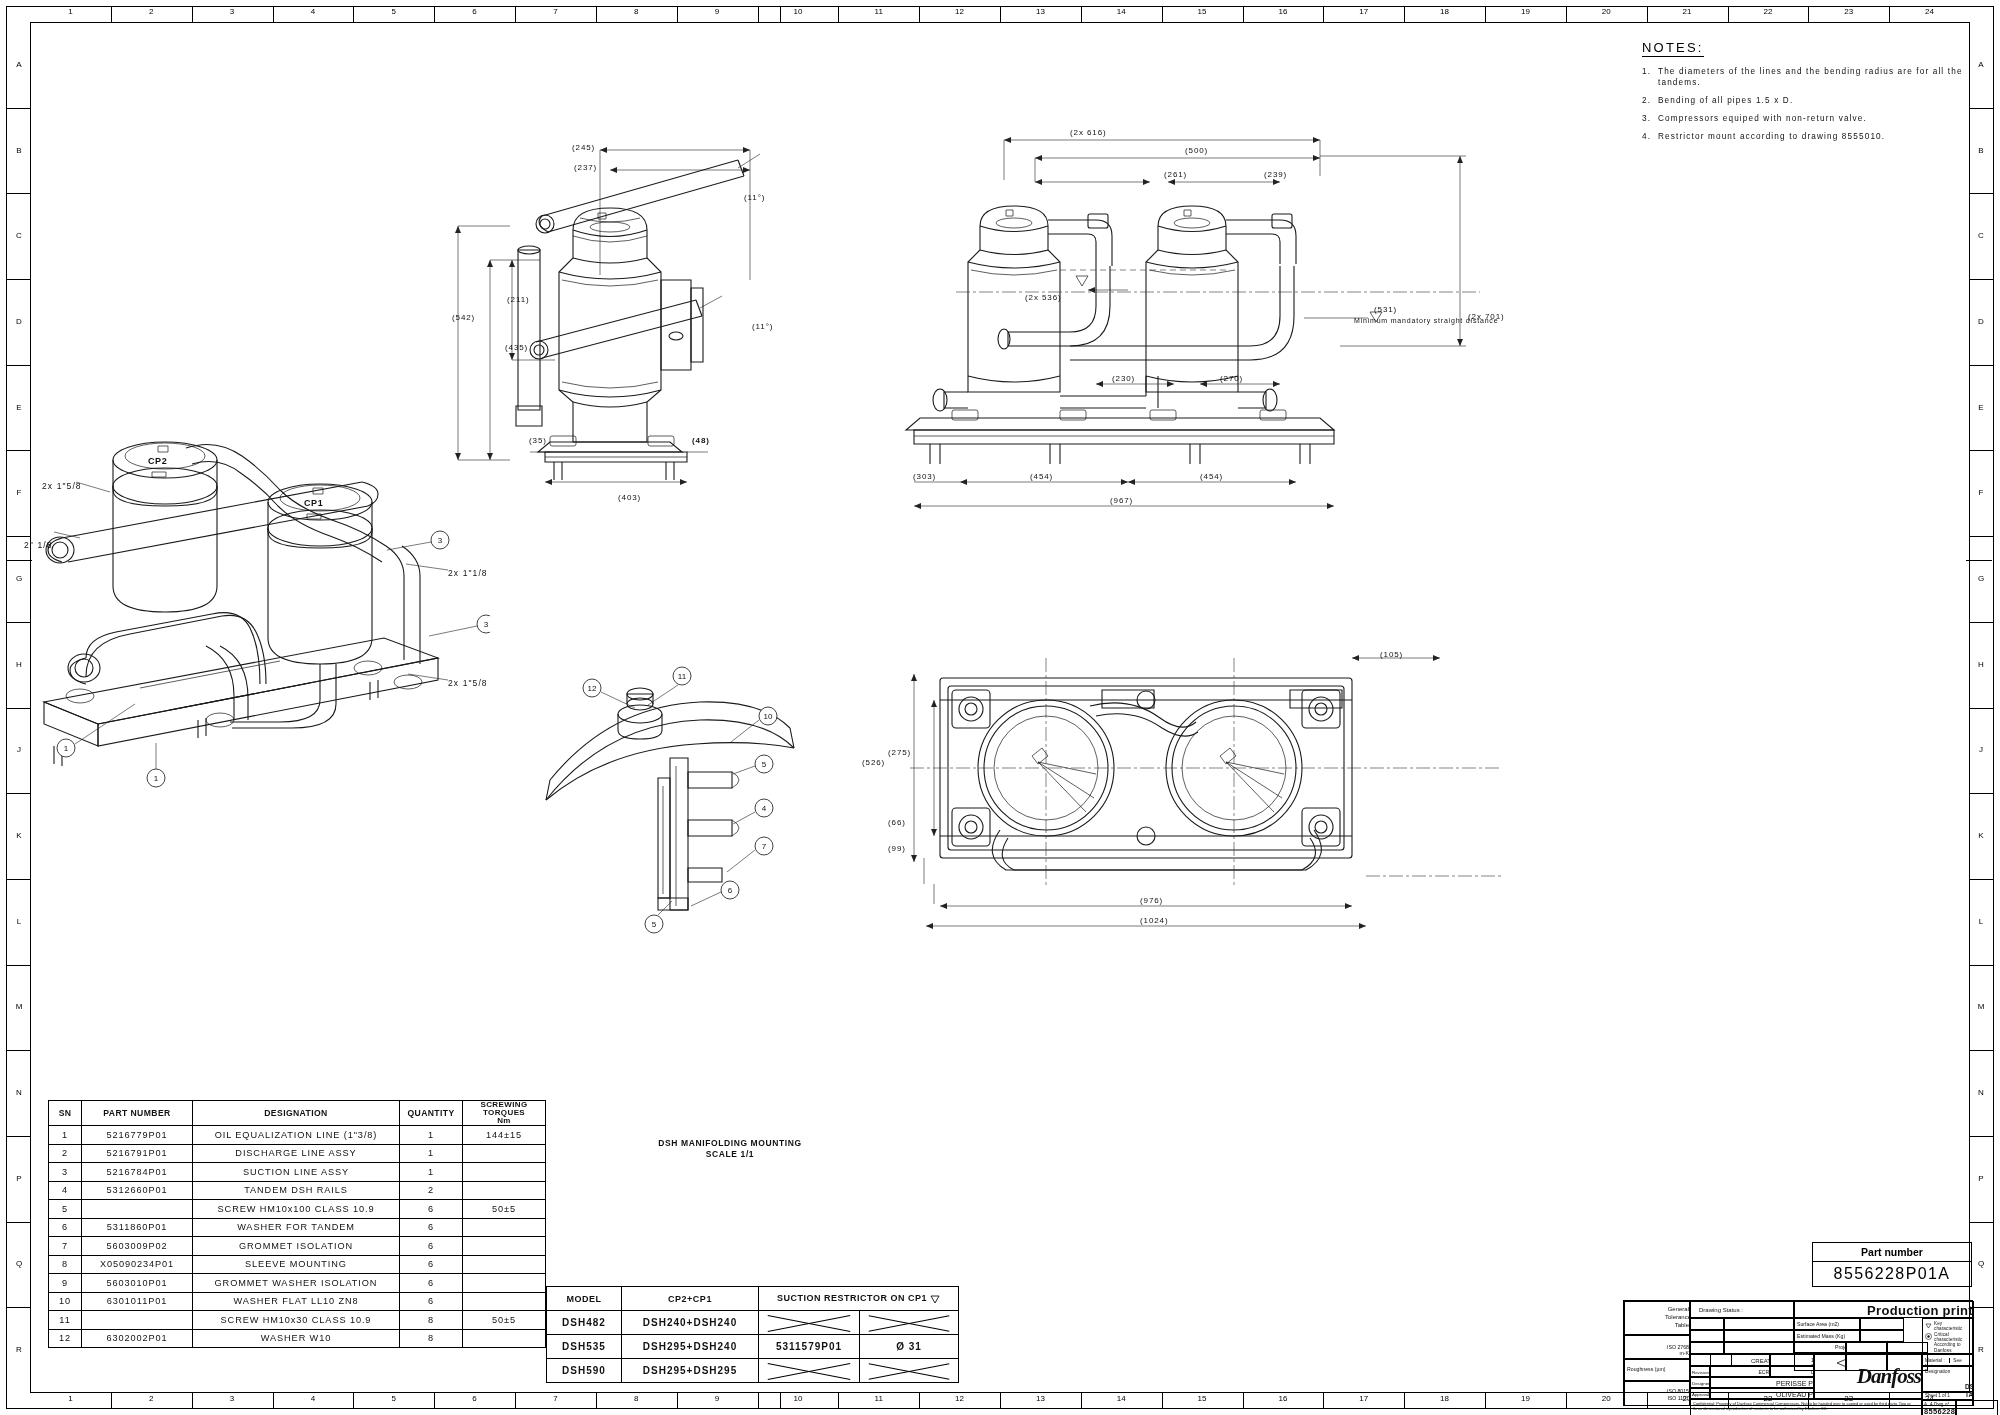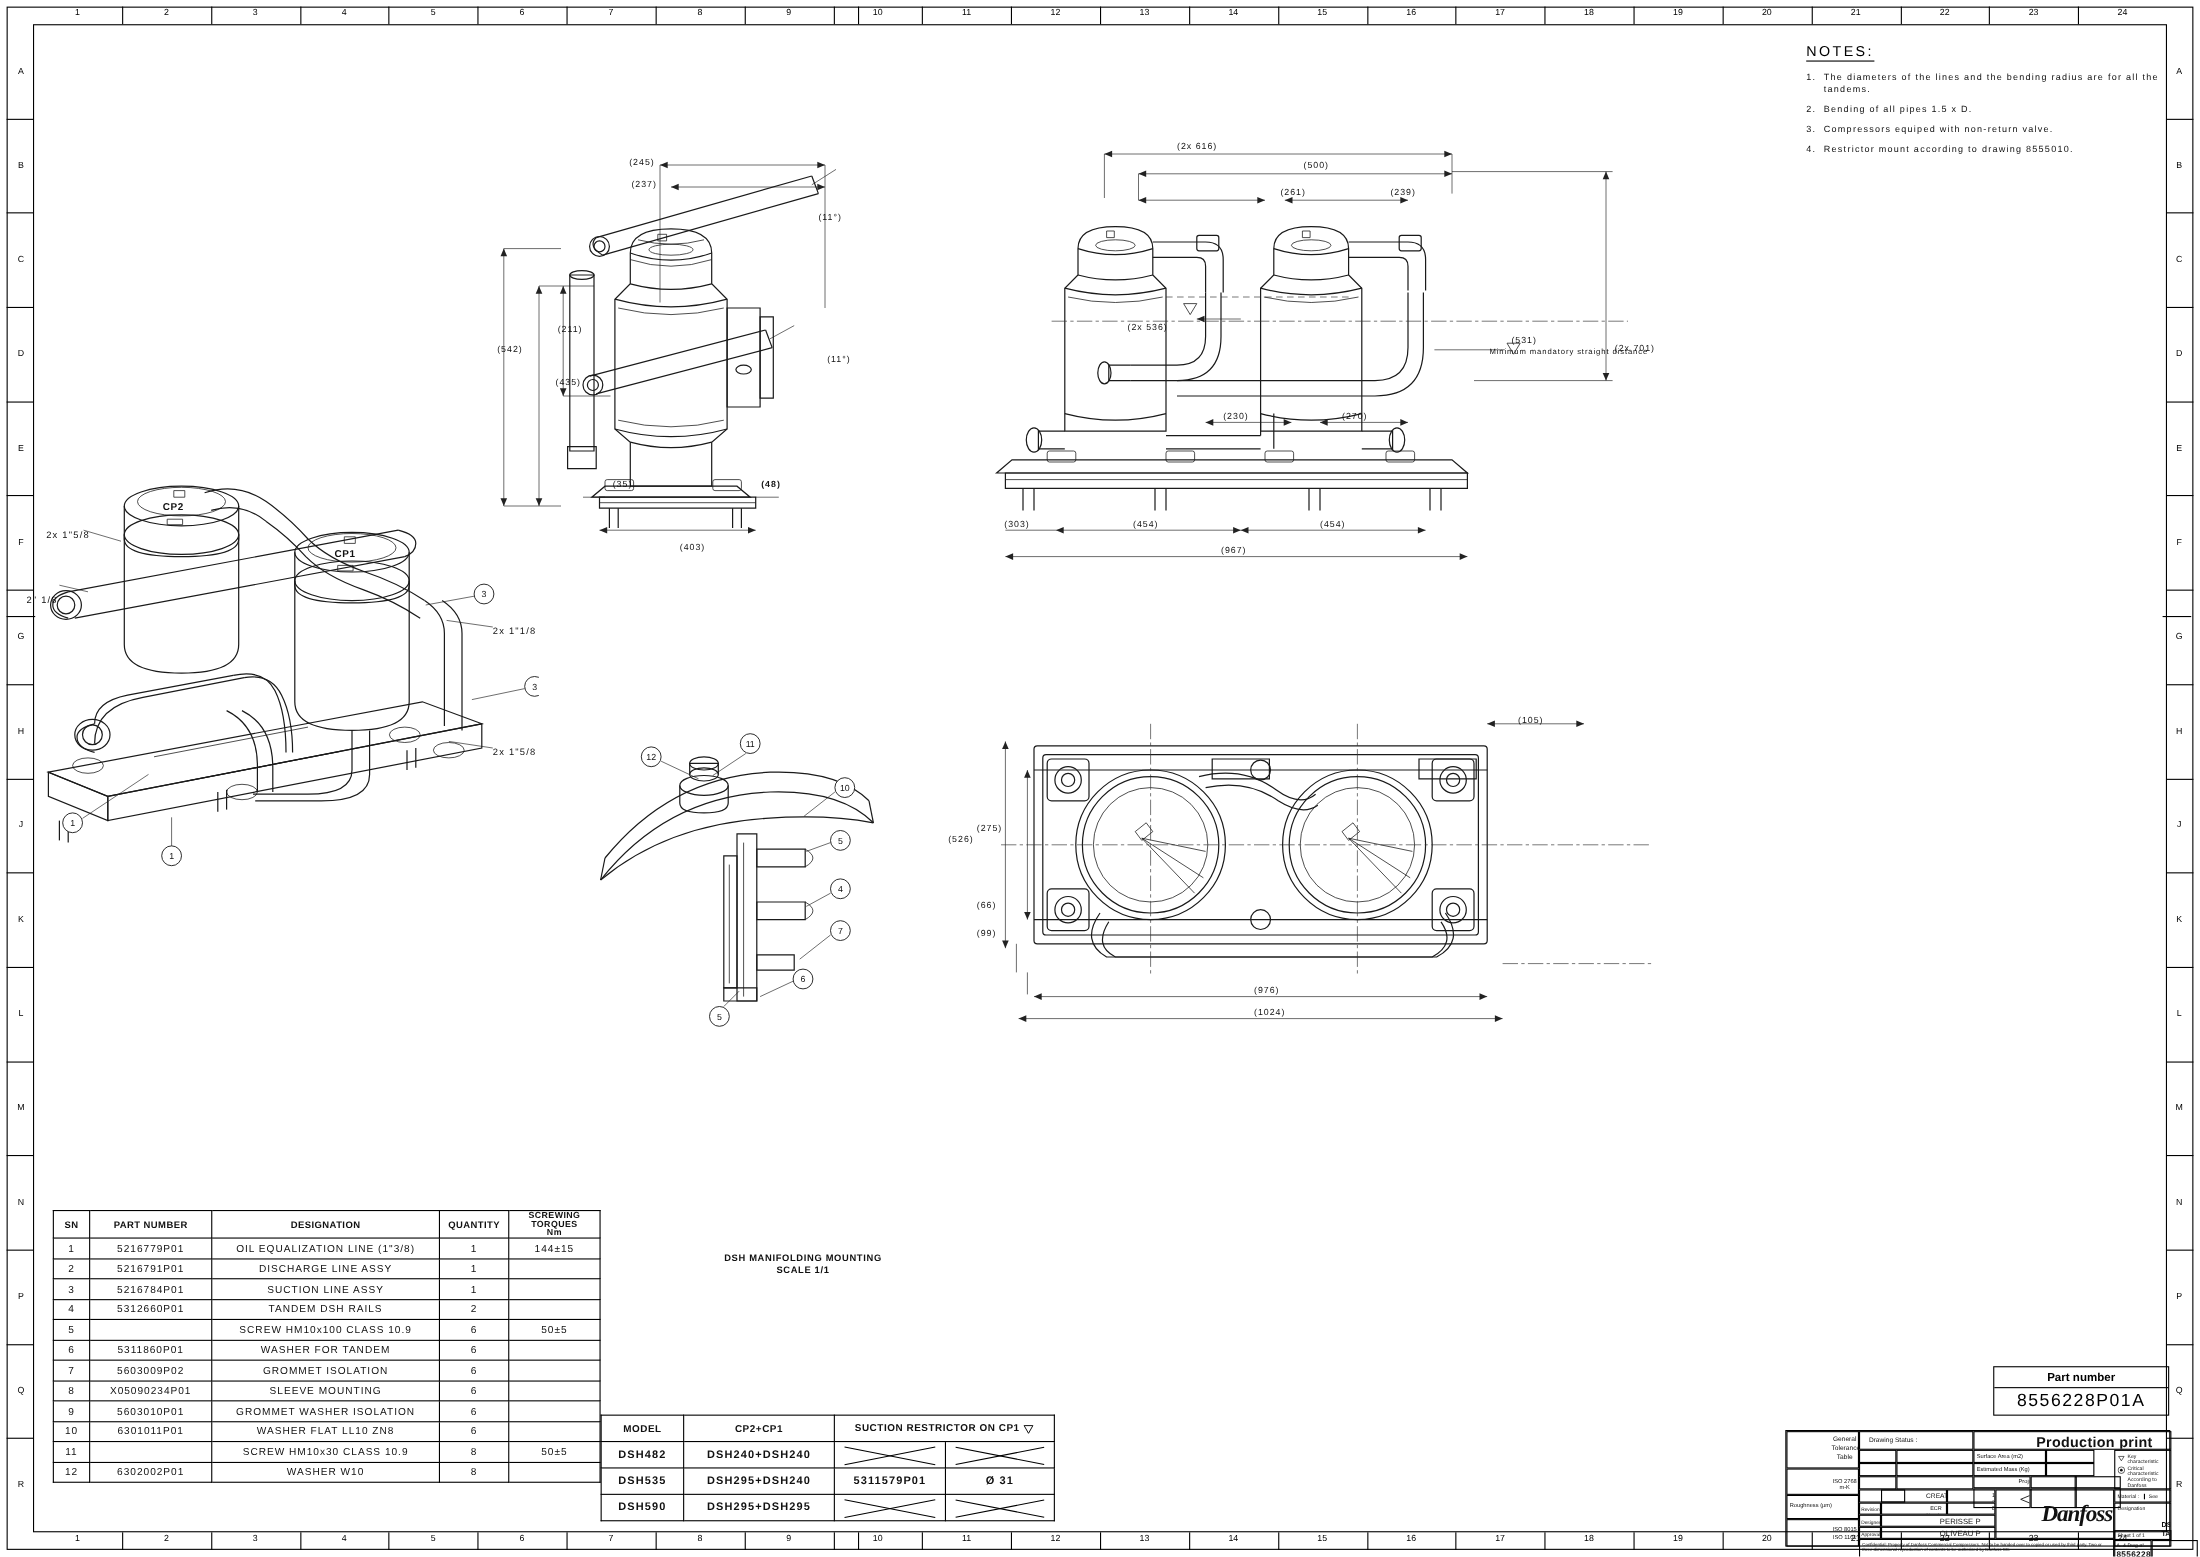--- a/index.html
+++ b/index.html
@@ -52,21 +52,21 @@
 
   
   #pn-box{position:absolute;left:1812px;top:1242px;width:160px;border:1.3px solid #000;box-sizing:border-box;}
   #pn-box .h{border-bottom:1.3px solid #000;text-align:center;font-size:10.5px;font-weight:bold;padding:3px 0;}
   #pn-box .v{text-align:center;font-size:16px;letter-spacing:1.4px;padding:3px 0;}
 
   
   #tb{position:absolute;left:1623px;top:1300px;width:350px;height:106px;border:1.3px solid #000;box-sizing:border-box;font-size:5.2px;color:#111;}
   #tb .cell{position:absolute;box-sizing:border-box;overflow:hidden;line-height:1.15;}
   #tb .b{border:.7px solid #000;}
-  #tb .ctr{text-align:center;padding-left:40px;}
+  #tb .ctr{text-align:right;padding-left:40px;}
   .tiny{font-size:4.6px;letter-spacing:.1px;}
   .ttl-prod{font-size:13px;font-weight:bold;letter-spacing:.3px;}
   .rev-letter{font-size:21px;font-weight:bold;}
   .danfoss{font-family:"Liberation Serif",serif;font-style:italic;font-weight:bold;font-size:21px;letter-spacing:-1px;transform:skewX(-8deg);}
 
   
   svg{display:block;}
   .ln{stroke:#1a1a1a;fill:none;}
   .thin{stroke-width:.7;}
   .med{stroke-width:1.1;}
@@ -384,21 +384,21 @@
     </g>
     <g class="dimln">
       <path d="M237 322 H258"></path>
     </g>
   </svg>
   <div class="dim" style="left:572px;top:143px;">(245)</div>
   <div class="dim" style="left:574px;top:163px;">(237)</div>
   <div class="dim" style="left:452px;top:313px;">(542)</div>
   <div class="dim" style="left:485px;top:343px;margin-left:20px;">(435)</div>
   <div class="dim" style="left:507px;top:295px;">(211)</div>
-  <div class="dim" style="left:529px;top:436px;margin-left:28px;">(35)</div>
+  <div class="dim" style="left:529px;top:436px;">(35)</div>
   <div class="dim" style="left:692px;top:436px;font-weight:bold;">(48)</div>
   <div class="dim" style="left:618px;top:493px;">(403)</div>
   <div class="dim" style="left:744px;top:193px;">(11°)</div>
   <div class="dim" style="left:752px;top:322px;">(11°)</div>
 
   <svg style="position:absolute;left:900px;top:120px;" width="600" height="400" viewBox="0 0 600 400">
 
     <g class="dimln">
       <path d="M104 20 H420"></path>
       <path d="M104 20 l7 -3 v6 z" fill="#222" stroke="none"></path>

